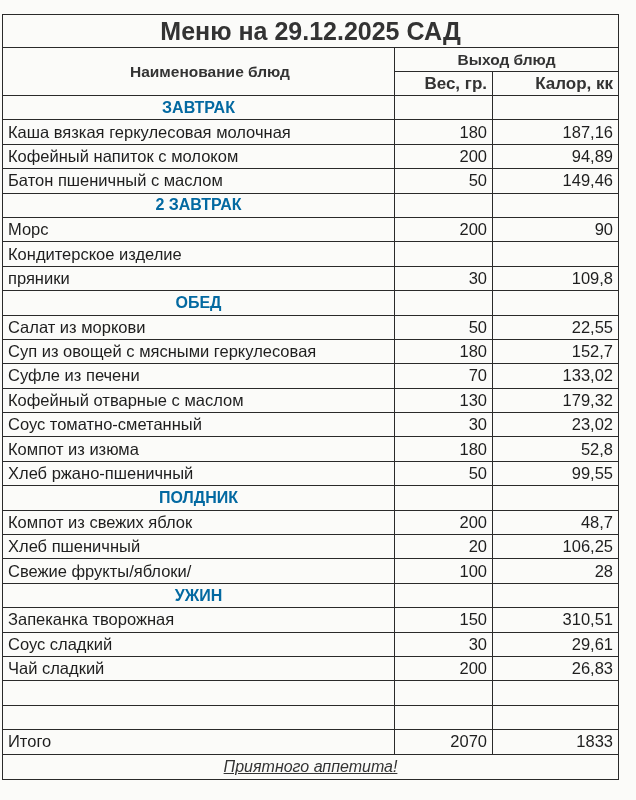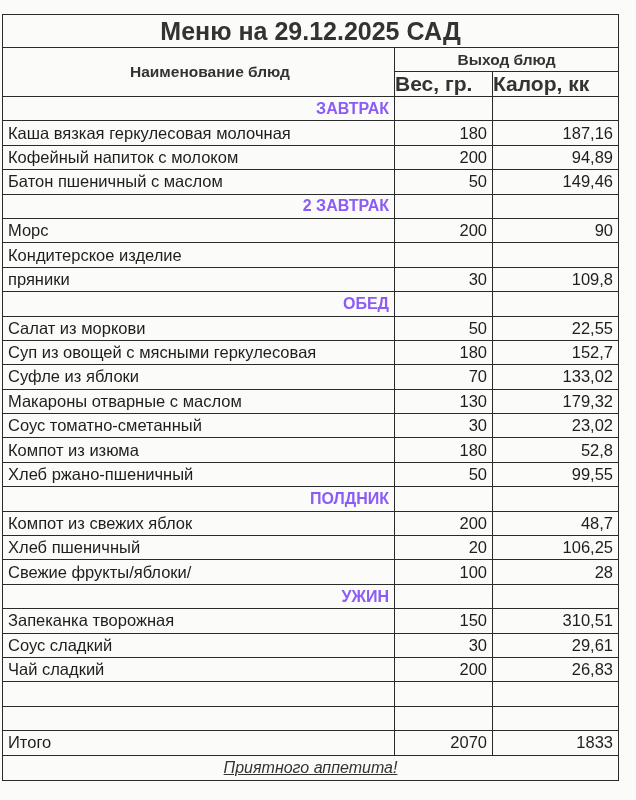--- a/index.html
+++ b/index.html
@@ -9,23 +9,23 @@
   }
   table {
     position: absolute; left: 2px; top: 14px; width: 616px;
     border-collapse: collapse; table-layout: fixed;
   }
   td, th { border: 1.3px solid #2a2a2a; padding: 0 5px; font-weight: normal; overflow: hidden; white-space: nowrap; }
   col.c1 { width: 392px; } col.c2 { width: 98px; } col.c3 { width: 126px; }
   .title-cell { height: 32px; text-align: center; font-size: 25px; font-weight: bold; color: #333; }
   .hdr-name { text-align: center; font-size: 15.5px; font-weight: bold; color: #333; padding-left: 28px; }
   .hdr-out { height: 23px; text-align: center; font-size: 15.5px; font-weight: bold; color: #333; margin-left: 48px; }
-  .hdr-sub { height: 23px; text-align: left; font-size: 21px; font-weight: bold; color: #333; padding-left: 0; }
+  .hdr-sub { height: 23px; text-align: right; font-size: 17px; font-weight: bold; color: #333; padding-left: 0; }
   tr.row td { height: 23.4px; font-size: 16.5px; }
-  .section { text-align: right; font-weight: bold; font-size: 16px !important; color: #8b5cf6; }
+  .section { text-align: center; font-weight: bold; font-size: 16px !important; color: #0369a1; }
   .num { text-align: right; }
   .footer-cell { height: 24px; text-align: center; font-style: italic; font-size: 16px; color: #333; text-decoration: underline; }
 </style>
 </head>
 <body>
 
 <table>
   <colgroup>
       <col class="c1">
       <col class="c2">
@@ -92,26 +92,26 @@
         <td>Салат из моркови</td>
         <td class="num">50</td>
         <td class="num">22,55</td>
       </tr>
       <tr class="row">
         <td>Суп из овощей с мясными геркулесовая</td>
         <td class="num">180</td>
         <td class="num">152,7</td>
       </tr>
       <tr class="row">
-        <td>Суфле из яблоки</td>
+        <td>Суфле из печени</td>
         <td class="num">70</td>
         <td class="num">133,02</td>
       </tr>
       <tr class="row">
-        <td>Макароны отварные с маслом</td>
+        <td>Кофейный отварные с маслом</td>
         <td class="num">130</td>
         <td class="num">179,32</td>
       </tr>
       <tr class="row">
         <td>Соус томатно-сметанный</td>
         <td class="num">30</td>
         <td class="num">23,02</td>
       </tr>
       <tr class="row">
         <td>Компот из изюма</td>

